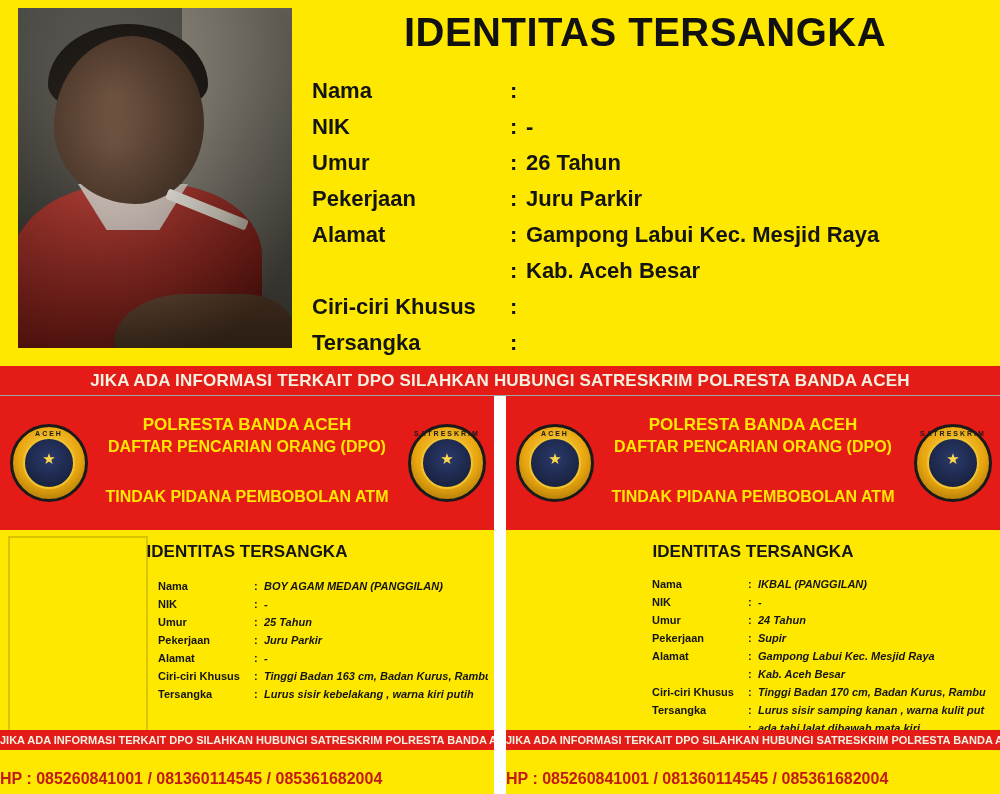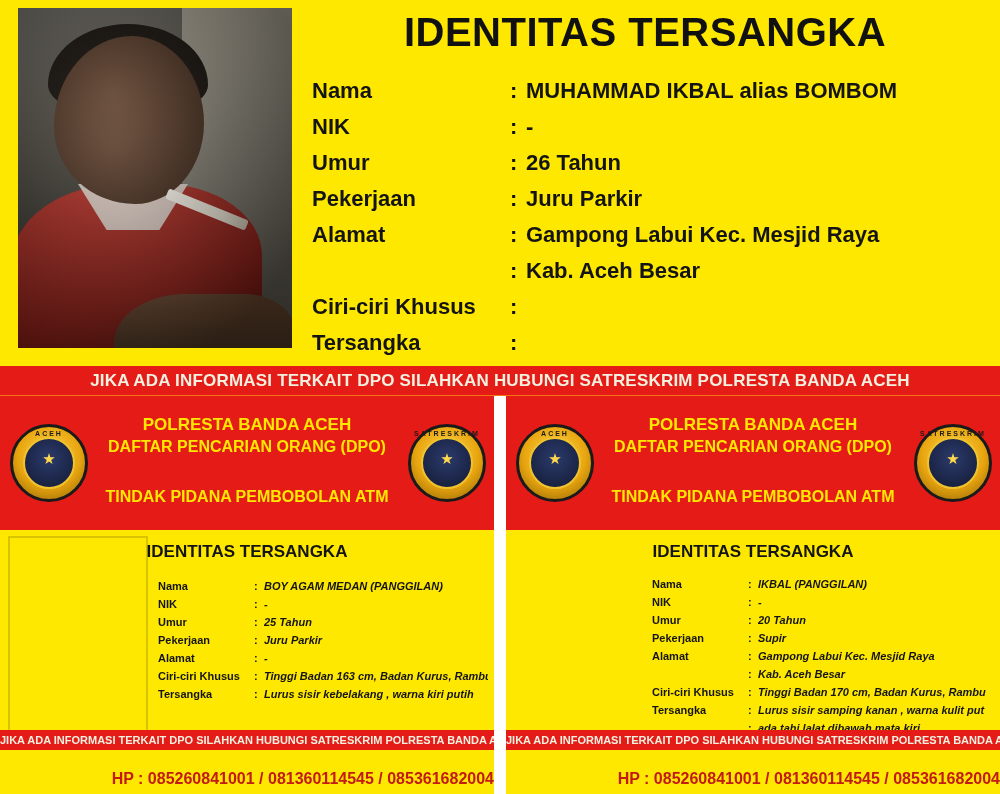--- a/index.html
+++ b/index.html
@@ -6,21 +6,21 @@
   html, body {
     margin: 0; padding: 0;
     width: 1000px; height: 794px;
     background: #ffffff;
     font-family: "Liberation Sans", sans-serif;
     overflow: hidden;
   }
   #page {
     position: relative;
     width: 1000px; height: 602px;
-    background: #f97316;
+    background: #a3a3a3;
     padding-left: 44px;
   }
 
   
   .top-poster {
     position: absolute;
     left: 0; top: 0;
     width: 1000px; height: 395px;
     background: #ffe800;
   }
@@ -199,21 +199,21 @@
     color: #f2f0df;
     font-size: 11px;
     font-weight: bold;
     text-align: center;
     line-height: 20px;
     overflow: hidden;
     white-space: nowrap;
   }
   .poster-phone {
     position: absolute; left: 0; bottom: 6px; width: 494px;
-    text-align: right;
+    text-align: left;
     font-size: 16px;
     font-weight: bold;
     color: #c21a15;
   }
 
   .left .photo-slot {
     position: absolute; left: 8px; top: 140px; width: 140px; height: 200px;
     background: #ffe800;
     border: 2px solid #d9c400;
   }
@@ -239,21 +239,20 @@
       <div class="arm"></div>
       <div class="shade"></div>
     </div>
 
     <div class="top-title">IDENTITAS TERSANGKA</div>
 
     <div class="top-fields">
       <div class="row">
         <span class="label">Nama</span>
         <span class="colon">:</span>
-        <span class="value">MUHAMMAD IKBAL alias BOMBOM</span>
       </div>
       <div class="row">
         <span class="label">NIK</span>
         <span class="colon">:</span>
         <span class="value">-</span>
       </div>
       <div class="row">
         <span class="label">Umur</span>
         <span class="colon">:</span>
         <span class="value">26 Tahun</span>
@@ -387,21 +386,21 @@
         <span class="value">IKBAL (PANGGILAN)</span>
       </div>
       <div class="row">
         <span class="label">NIK</span>
         <span class="colon">:</span>
         <span class="value">-</span>
       </div>
       <div class="row">
         <span class="label">Umur</span>
         <span class="colon">:</span>
-        <span class="value">20 Tahun</span>
+        <span class="value">24 Tahun</span>
       </div>
       <div class="row">
         <span class="label">Pekerjaan</span>
         <span class="colon">:</span>
         <span class="value">Supir</span>
       </div>
       <div class="row">
         <span class="label">Alamat</span>
         <span class="colon">:</span>
         <span class="value">Gampong Labui Kec. Mesjid Raya</span>

